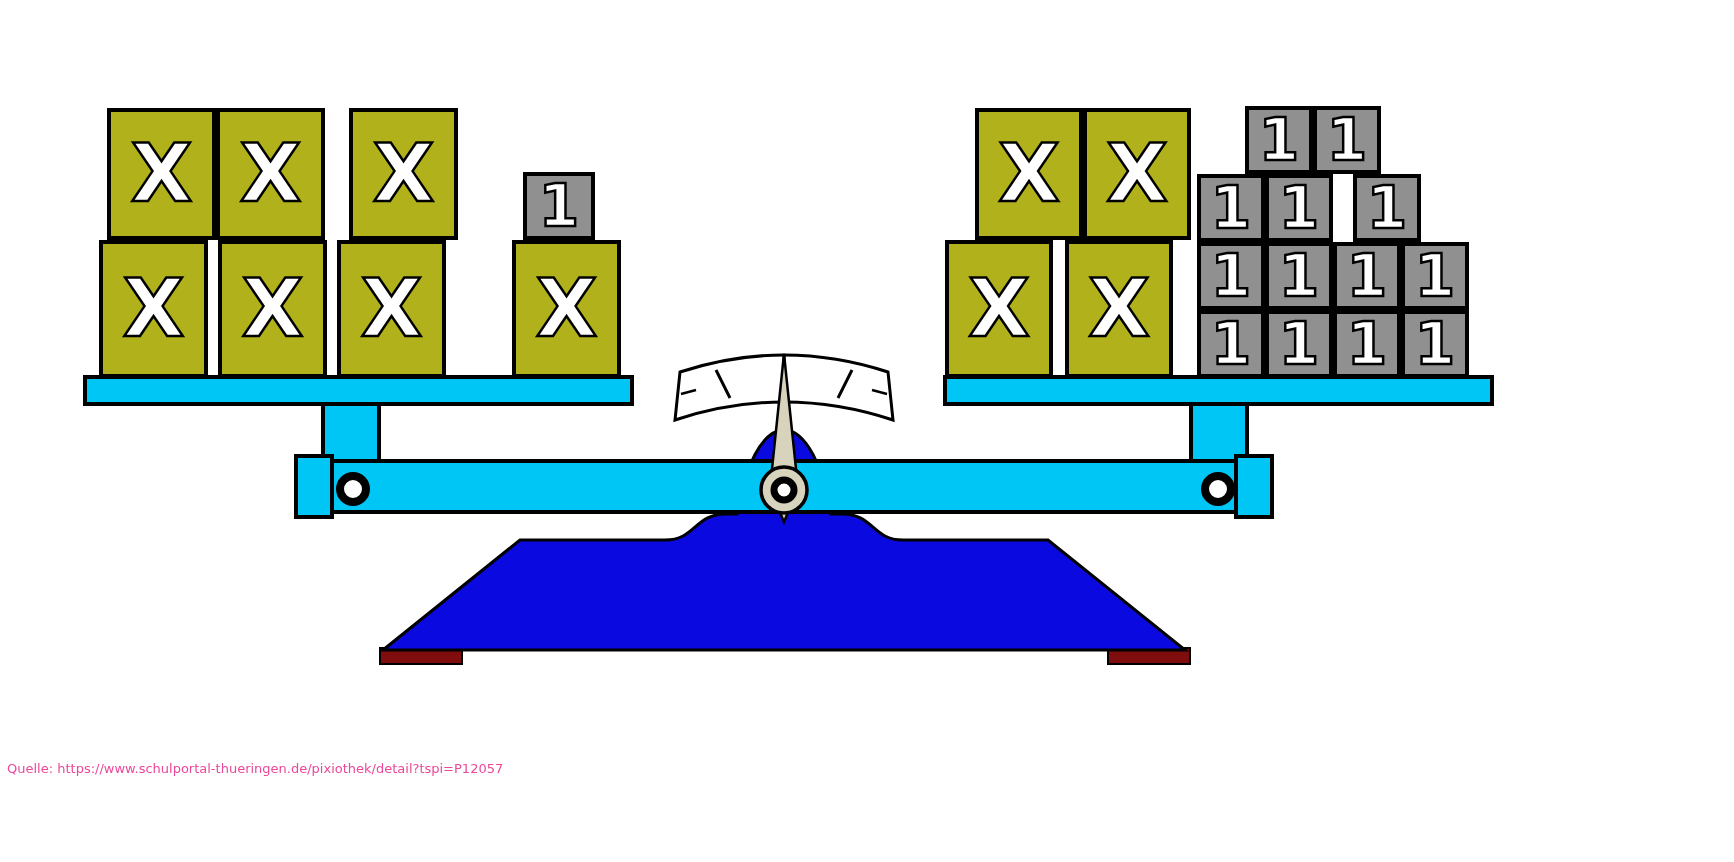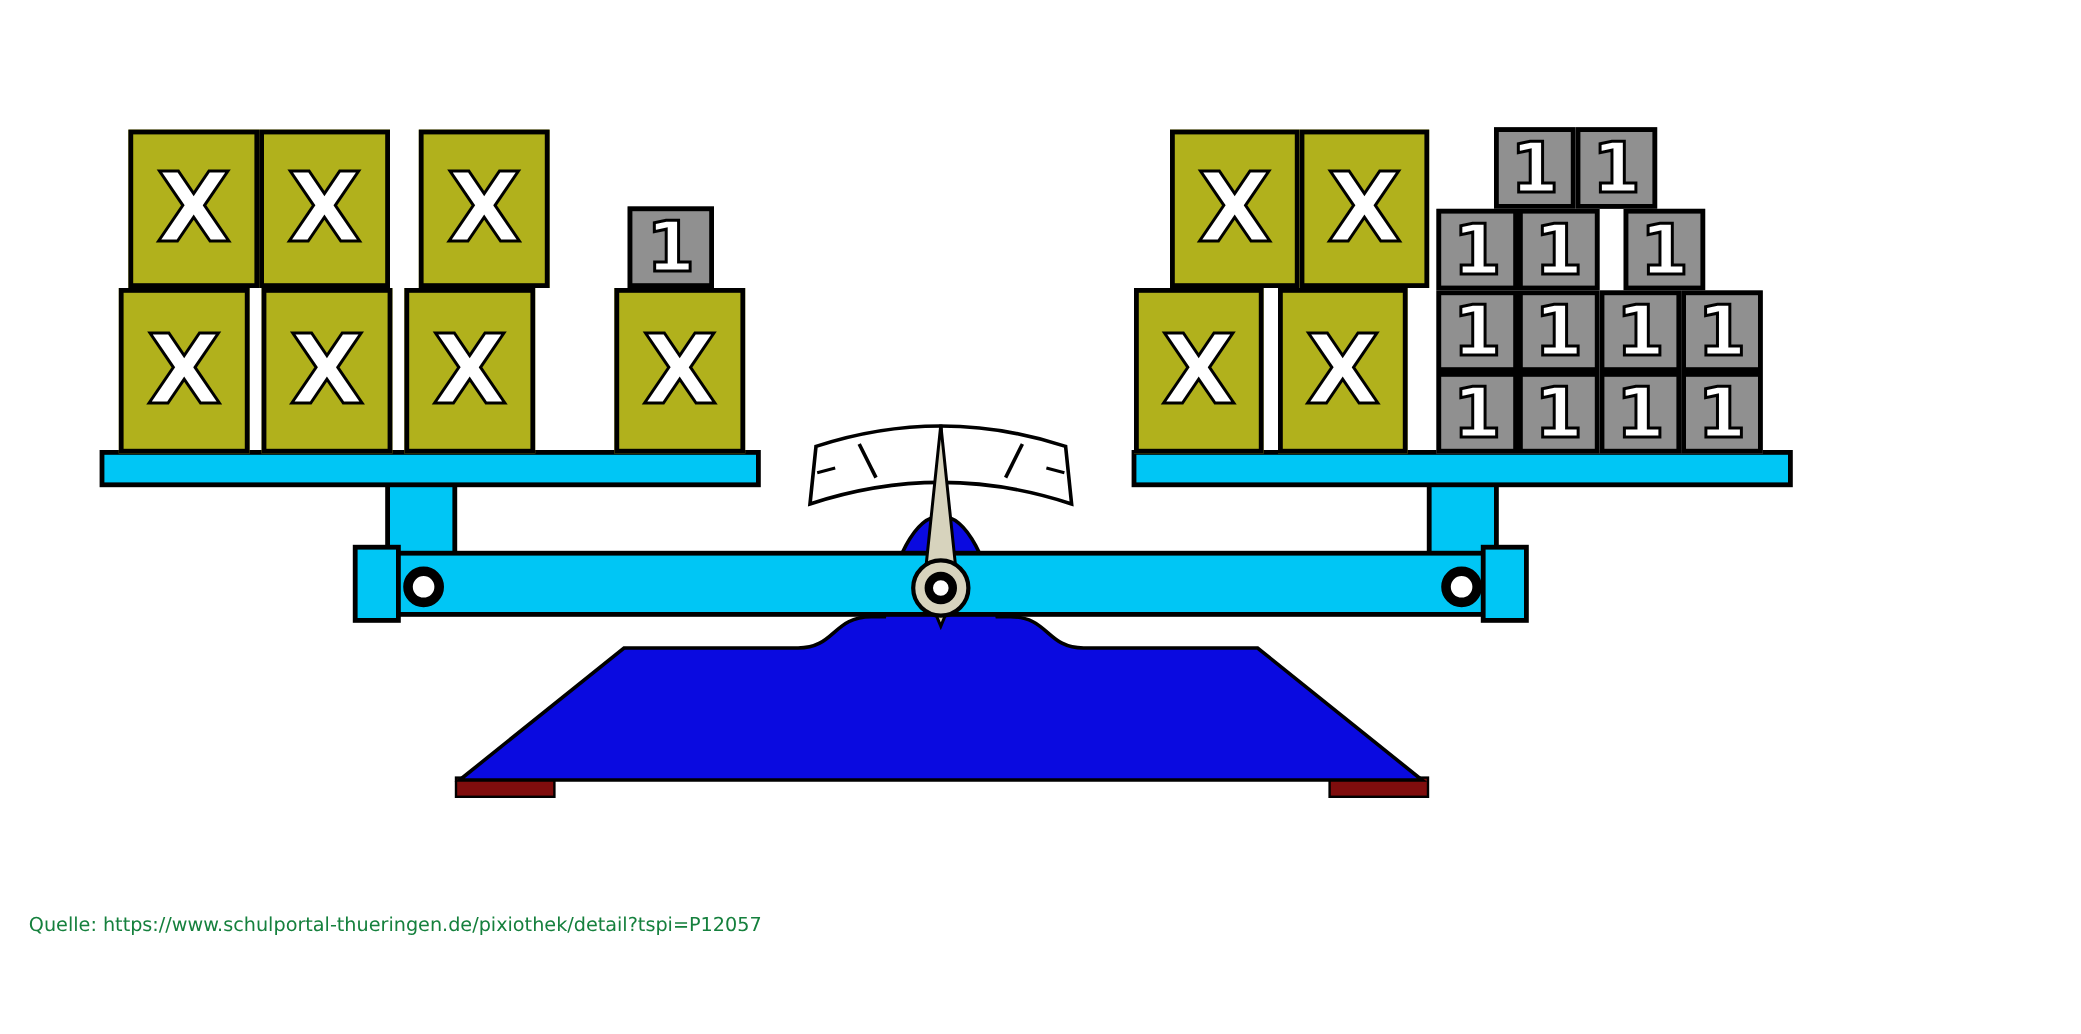--- a/index.html
+++ b/index.html
@@ -55,24 +55,24 @@
     font-weight: bold;
     line-height: 1;
     -webkit-text-stroke: 2.5px #000;
     letter-spacing: 0;
   }
   .x-block .block-label   { font-size: 80px; }
   .one-block .block-label { font-size: 58px; }
 
   .caption {
     position: absolute;
-    left: 24px;
+    left: 7px;
     top: 761px;
-    font-size: 16px;
-    color: #15803d;
+    font-size: 13px;
+    color: #ec4899;
     white-space: nowrap;
   }
 </style>
 </head>
 <body>
 
 <div class="stage">
 
   <svg class="scale-svg" viewBox="0 0 1734 862" aria-hidden="true">
 

